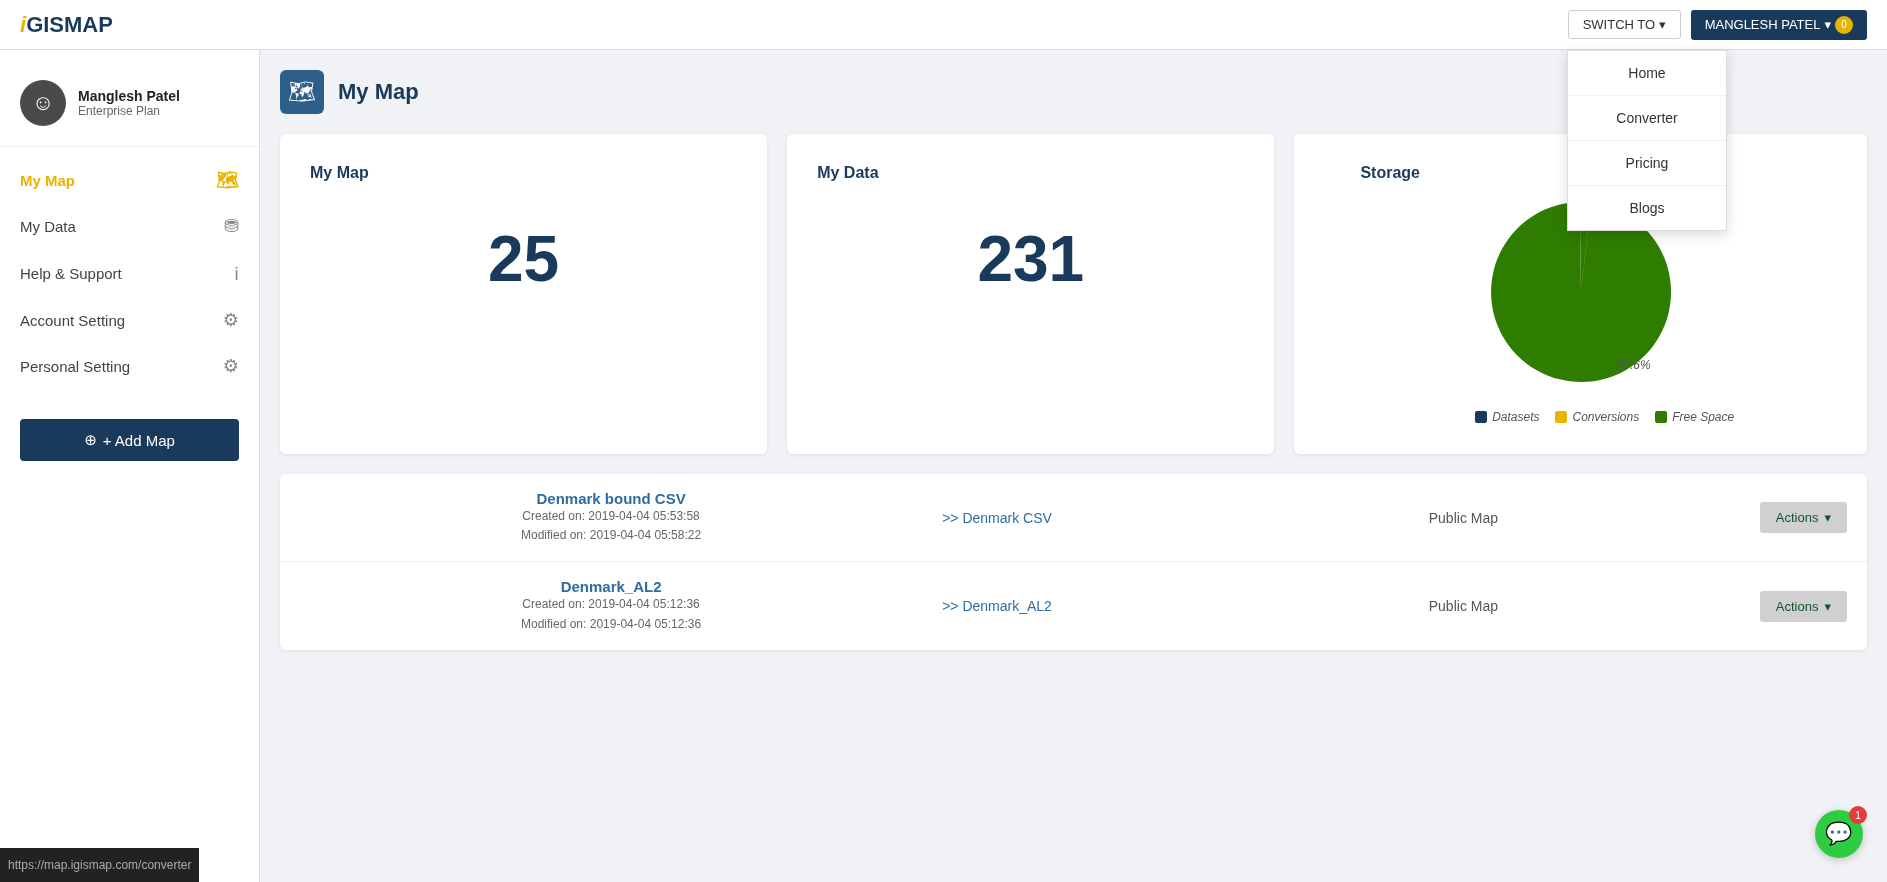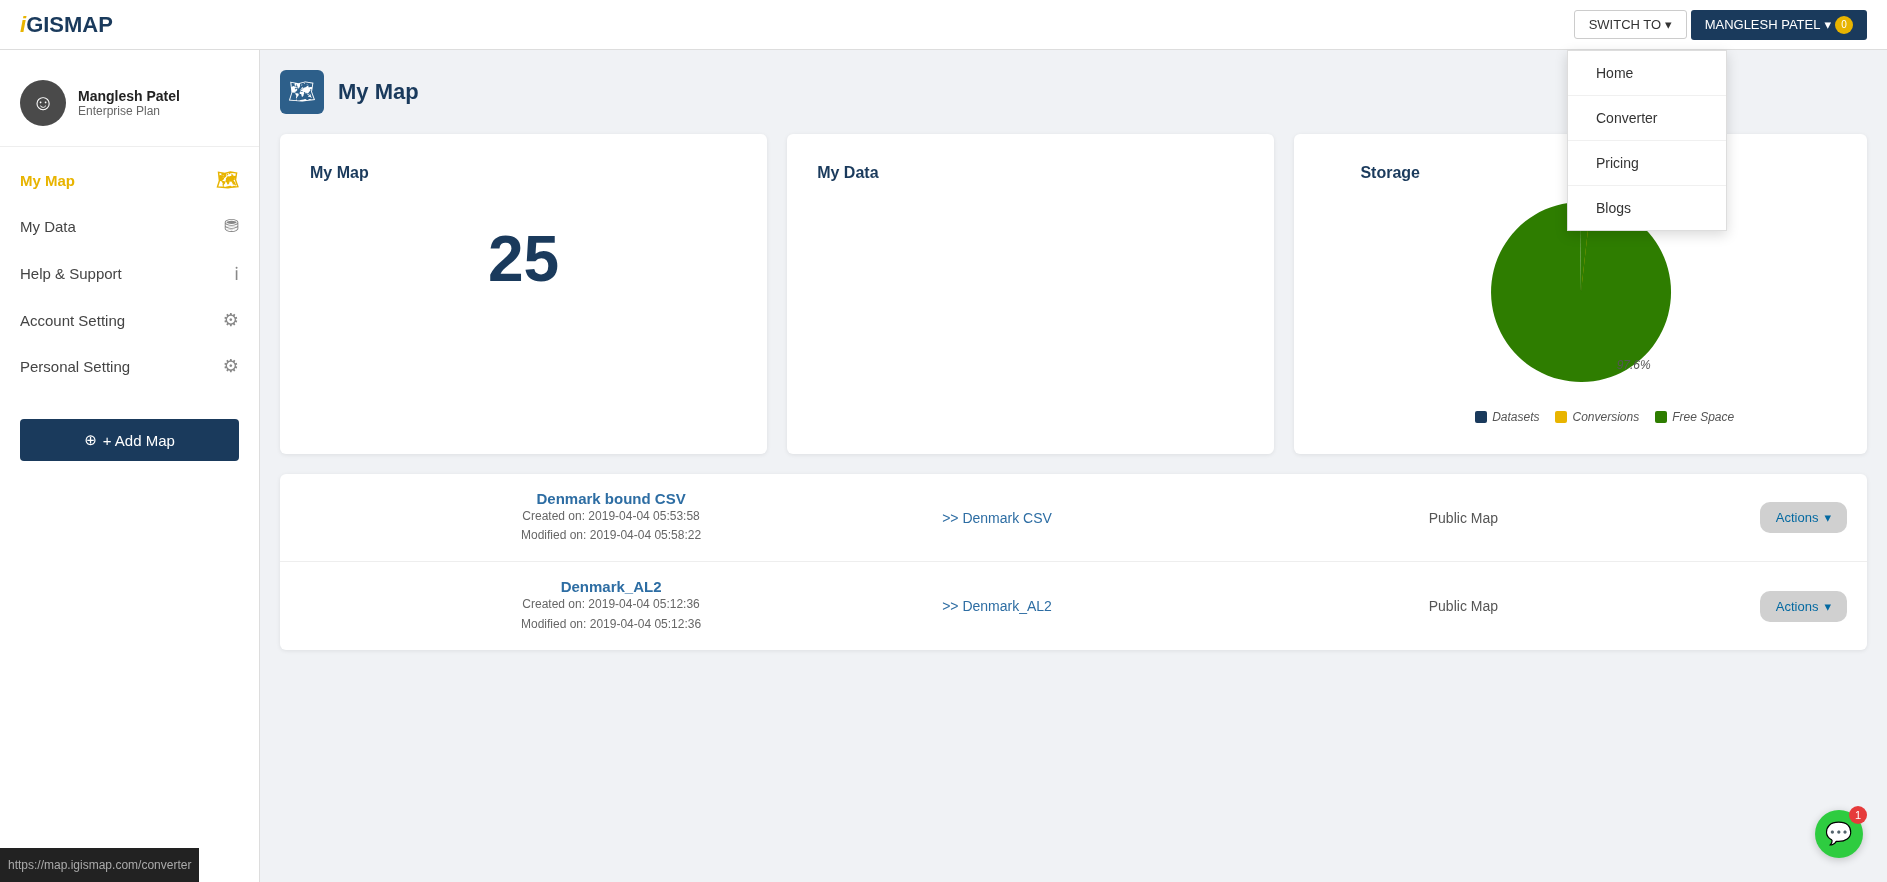--- a/index.html
+++ b/index.html
@@ -28,21 +28,21 @@
       color: #e8b400;
       font-style: italic;
     }
     .logo span.gismap {
       color: #1a3a5c;
       font-weight: bold;
     }
     .nav-right {
       display: flex;
       align-items: center;
-      gap: 4px;
+      gap: 10px;
     }
     .switch-to-btn {
       background: #fff;
       border: 1px solid #ccc;
       padding: 6px 14px;
       cursor: pointer;
       font-size: 13px;
       color: #333;
       border-radius: 3px;
       display: flex;
@@ -72,20 +72,21 @@
       box-shadow: 0 4px 12px rgba(0,0,0,0.15);
       min-width: 160px;
       z-index: 200;
     }
     .dropdown-menu .menu-item {
       padding: 14px 28px;
       cursor: pointer;
       font-size: 14px;
       color: #333;
       border-bottom: 1px solid #f0f0f0;
+      text-align: center;
     }
     .dropdown-menu .menu-item:last-child {
       border-bottom: none;
     }
 
     
     .layout {
       display: flex;
       height: calc(100vh - 50px);
     }
@@ -312,25 +313,25 @@
       flex: 1;
       font-size: 14px;
       color: #555;
     }
     .actions-btn {
       background: #d0d0d0;
       border: none;
       padding: 8px 16px;
       cursor: pointer;
       font-size: 13px;
-      border-radius: 10px;
+      border-radius: 3px;
       display: flex;
       align-items: center;
       gap: 6px;
-      color: #0369a1;
+      color: #14532d;
     }
 
     
     .chat-bubble {
       position: fixed;
       bottom: 24px;
       right: 24px;
       width: 48px;
       height: 48px;
       background: #2ecc40;
@@ -456,20 +457,21 @@
       <div class="page-title">My Map</div>
     </div>
 
     <div class="stats-row">
       <div class="stat-card">
         <div class="card-title">My Map</div>
         <div class="stat-number">25</div>
       </div>
       <div class="stat-card">
         <div class="card-title">My Data</div>
+        <div class="stat-number">231</div>
       </div>
       <div class="stat-card storage-card">
         <div class="card-title">Storage</div>
         <div class="pie-container">
           <div class="pie-chart">
             <svg width="200" height="200" viewBox="0 0 200 200">
 
               <path d="M100,100 L100,10 A90,90 0 1,1 98.7,10.01 Z" fill="#2e7d00"></path>
 
               <path d="M100,100 L100,10 A90,90 0 0,0 105.5,10.3 Z" fill="#1a3a5c"></path>

